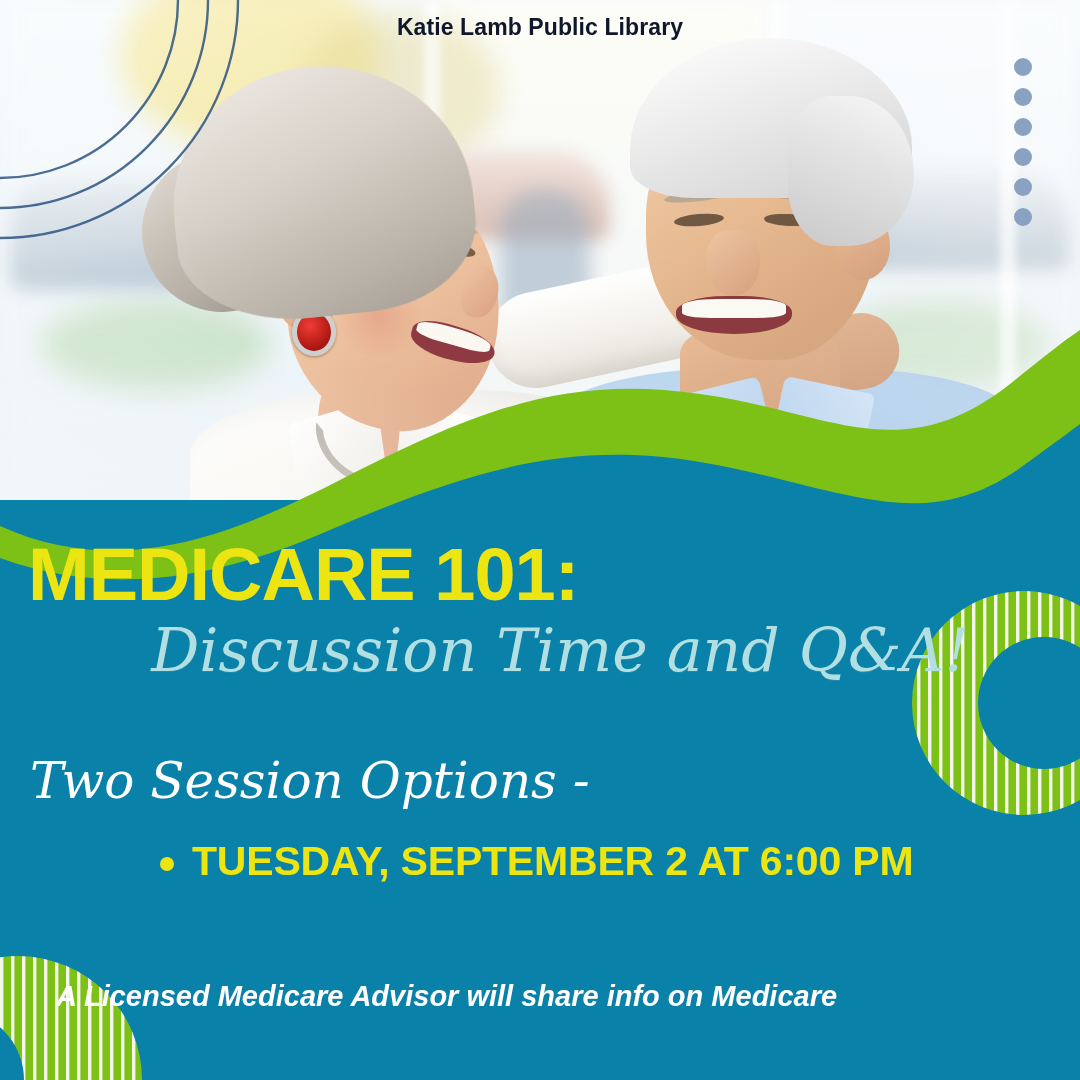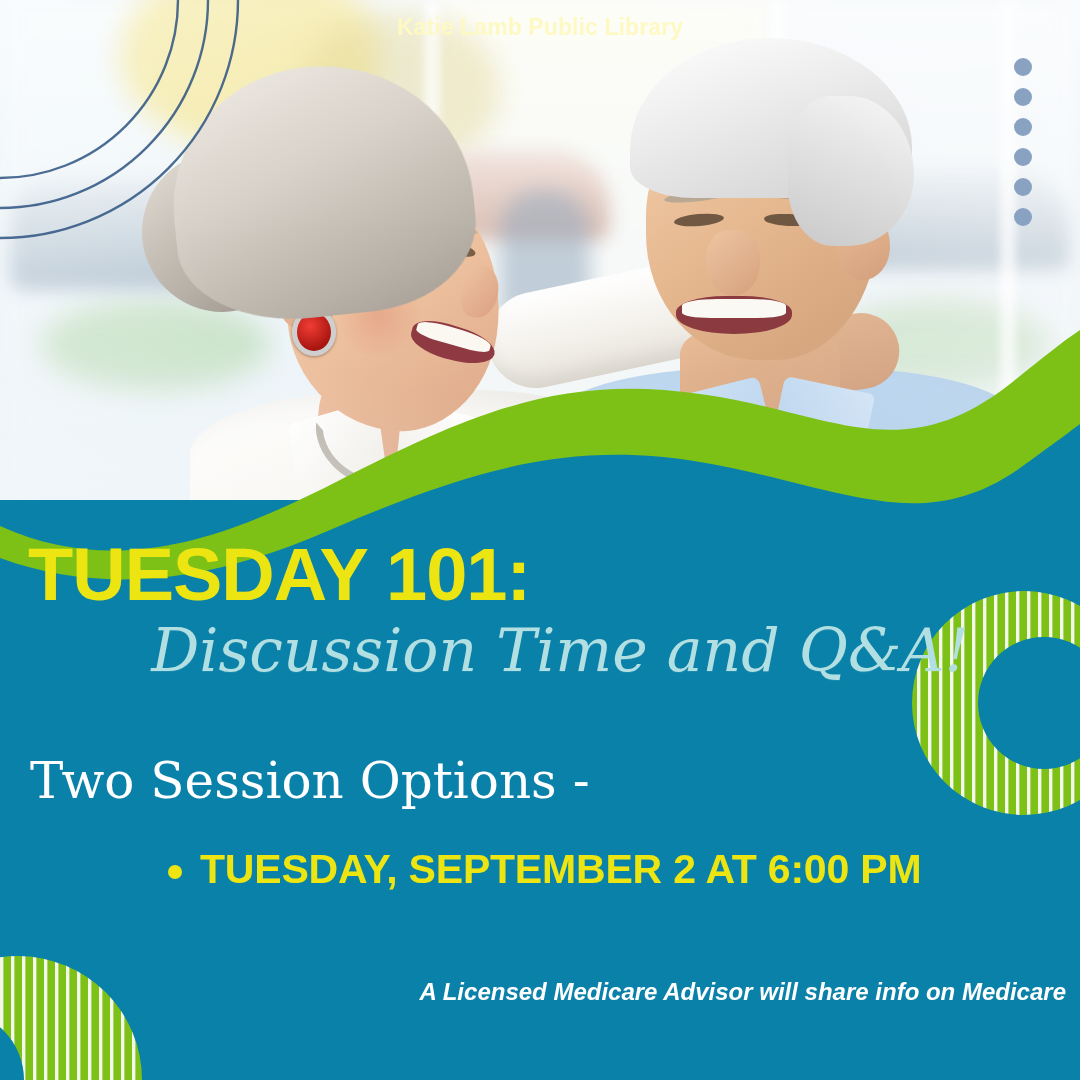--- a/index.html
+++ b/index.html
@@ -246,21 +246,21 @@
     width:18px;height:18px;border-radius:50%;background:#89a2c2;
     margin-bottom:12px;
   }
 
   .ring{position:absolute;right:-46px;top:588px;width:220px;height:230px;}
   .quarter{position:absolute;left:0px;bottom:0px;width:150px;height:130px;}
 
   
   .org-title{
     position:absolute;left:0;right:0;top:14px;text-align:center;
-    color:#fef9c3;font-size:23px;font-weight:bold;letter-spacing:.1px;
+    color:#0f172a;font-size:23px;font-weight:bold;letter-spacing:.1px;
   }
 
   .headline{
     position:absolute;left:28px;top:538px;
     color:#ece511;font-size:74px;font-weight:bold;letter-spacing:-1px;
     line-height:1;
   }
 
   .script-sub{
     position:absolute;left:0;right:0;top:620px;text-align:center;
@@ -268,41 +268,41 @@
     font-family:"DejaVu Serif", serif;
     font-style:italic;font-size:60px;line-height:1;
     padding-left:40px;
     text-shadow:0 1px 0 rgba(255,255,255,.08);
   }
 
   .script-opt{
     position:absolute;left:30px;top:756px;
     color:#ffffff;
     font-family:"DejaVu Serif", serif;
-    font-size:50px;line-height:1;
+    font-style:italic;font-size:50px;line-height:1;
   }
 
   .sessions{
     position:absolute;left:150px;top:838px;width:900px;
-    margin:8px;padding:0;list-style:none;
+    margin:0;padding:0;list-style:none;
   }
   .sessions li{
     color:#ece511;font-size:41px;font-weight:bold;line-height:1.16;
     letter-spacing:-.2px;position:relative;padding-left:42px;
     white-space:nowrap;
   }
   .sessions li:before{
     content:"";position:absolute;left:10px;top:19px;
     width:14px;height:14px;border-radius:50%;background:#ece511;
   }
 
   .footnote{
     position:absolute;left:56px;top:975px;width:1010px;
-    color:#ffffff;font-size:24px;font-weight:bold;font-style:italic;
-    line-height:1.45;text-align:right;
+    color:#ffffff;font-size:29px;font-weight:bold;font-style:italic;
+    line-height:1.45;text-align:left;
   }
   .footnote .l2{display:block;white-space:nowrap;}
 </style>
 </head>
 <body>
 
 <div id="poster">
 
   <div class="photo-wrap">
     <div class="photo">
@@ -430,21 +430,21 @@
           <circle cx="18" cy="130" r="124" fill="white"></circle>
           <circle cx="-46" cy="130" r="70" fill="black"></circle>
         </mask>
       </defs>
       <rect width="150" height="130" fill="url(#stripes2)" mask="url(#qmask)"></rect>
     </svg>
   </div>
 
   <div class="org-title">Katie Lamb Public Library</div>
 
-  <div class="headline">TUESDAY 101:</div>
+  <div class="headline">MEDICARE 101:</div>
 
   <div class="script-sub">Discussion Time and Q&amp;A!</div>
 
   <div class="script-opt">Two Session Options -</div>
 
   <ul class="sessions">
     <li>TUESDAY, SEPTEMBER 2 AT 6:00 PM</li>
   </ul>
 
   <div class="footnote">

